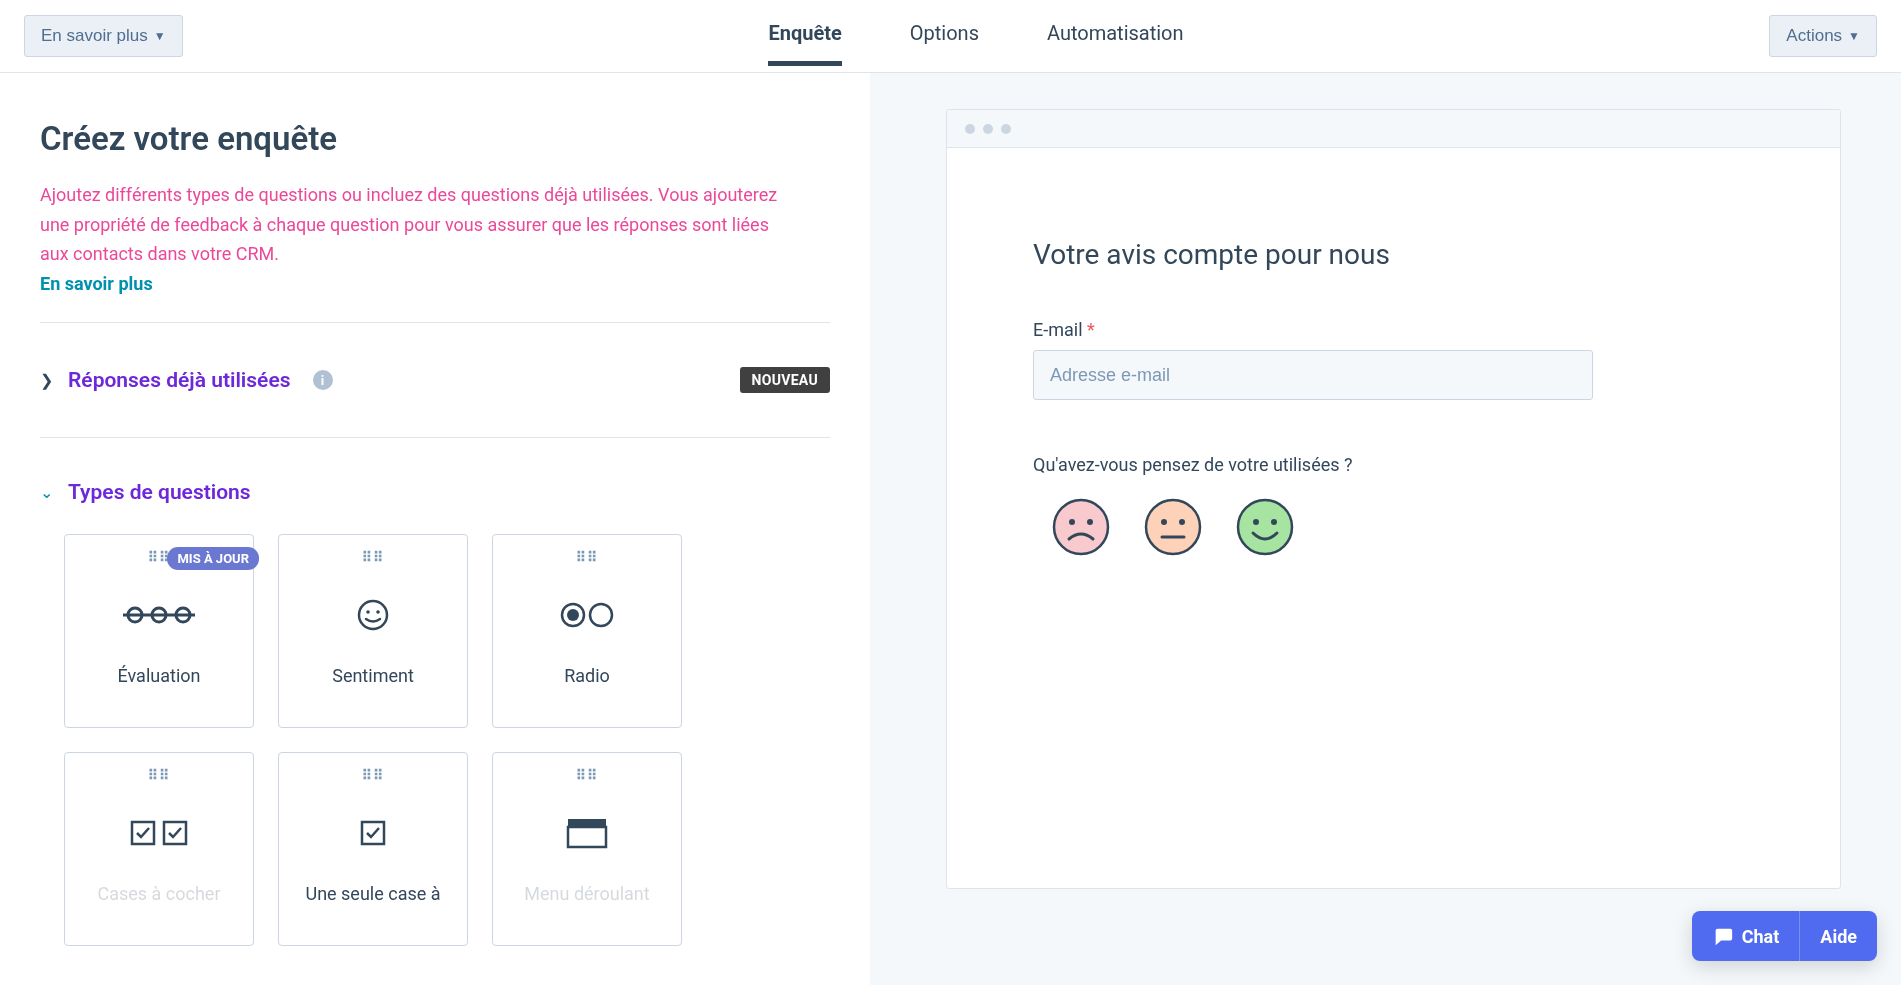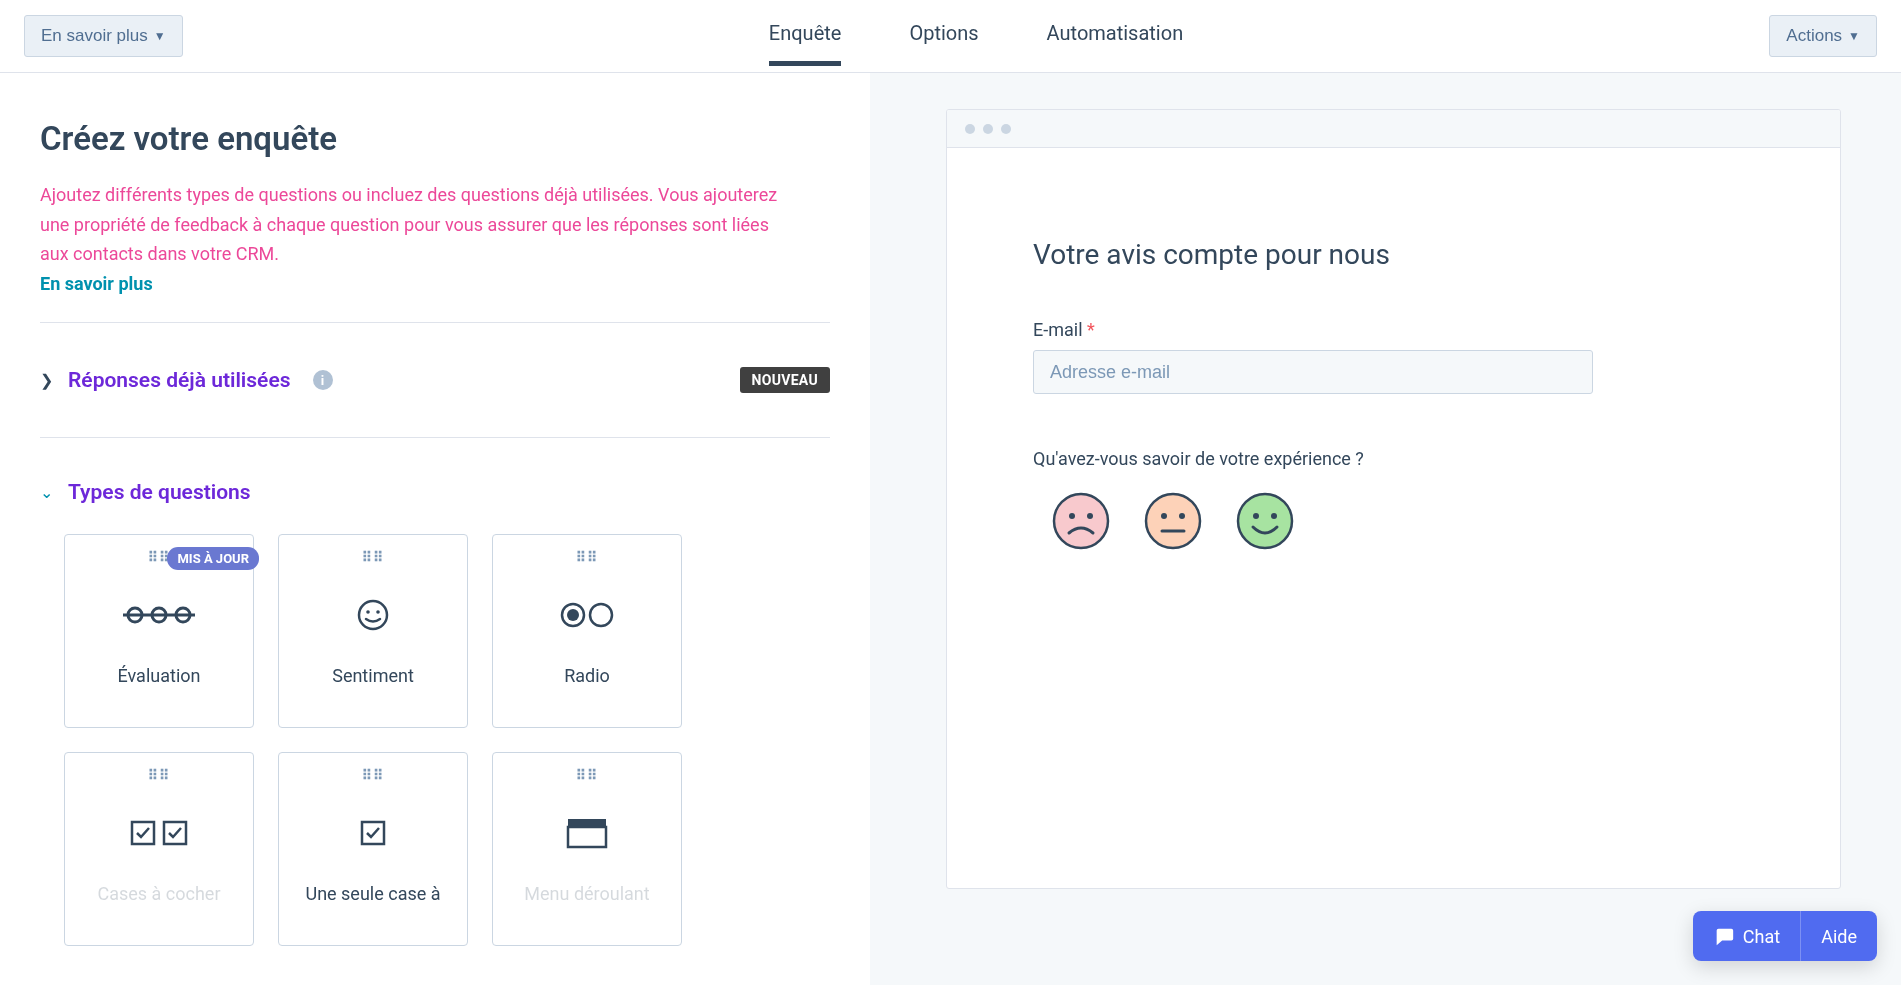--- a/index.html
+++ b/index.html
@@ -62,21 +62,21 @@
   }
   .tab {
     font-size: 20px;
     color: #33475b;
     padding: 14px 0 16px 0;
     cursor: pointer;
     border-bottom: 5px solid transparent;
     font-weight: 400;
   }
   .tab.active {
-    font-weight: 400;
+    font-weight: 700;
     border-bottom-color: #33475b;
   }
 
   
   .main {
     display: flex;
     flex: 1;
     overflow: hidden;
   }
   .left-pane {
@@ -314,21 +314,21 @@
   .field-label {
     font-size: 18px;
     color: #33475b;
     margin-bottom: 10px;
   }
   .req-star {
     color: #f2545b;
   }
   .email-input {
     width: 560px;
-    height: 44px;
+    height: 50px;
     border: 1px solid #cbd6e2;
     background: #f5f8fa;
     border-radius: 3px;
     padding: 0 16px;
     font-size: 18px;
     color: #33475b;
   }
   .email-input::placeholder {
     color: #7c98b6;
   }
@@ -358,21 +358,21 @@
     overflow: hidden;
     box-shadow: 0 6px 20px rgba(0,0,0,0.15);
   }
   .chat-btn {
     display: flex;
     align-items: center;
     gap: 8px;
     color: #fff;
     padding: 14px 20px;
     font-size: 18px;
-    font-weight: 400;
+    font-weight: 700;
     cursor: pointer;
     border-right: 1px solid rgba(255,255,255,0.25);
   }
   .chat-btn:last-child {
     border-right: none;
   }
 </style>
 </head>
 <body>
 
@@ -515,21 +515,21 @@
           <div class="preview-content">
             <h2 class="preview-title">Votre avis compte pour nous</h2>
 
             <div class="field-label">
               <span>E-mail</span>
               <span class="req-star"> *</span>
             </div>
             <input class="email-input" type="text" placeholder="Adresse e-mail" style="">
 
             <div class="question-block">
-              <div class="field-label">Qu'avez-vous savoir de votre expérience ?</div>
+              <div class="field-label">Qu'avez-vous pensez de votre utilisées ?</div>
               <div class="faces">
                 <svg class="face" viewBox="0 0 60 60">
                   <circle cx="30" cy="30" r="27" fill="#f8c9cd" stroke="#33475b" stroke-width="2.5"></circle>
                   <circle cx="21" cy="25" r="3" fill="#33475b"></circle>
                   <circle cx="39" cy="25" r="3" fill="#33475b"></circle>
                   <path d="M18 42 Q30 32 42 42" fill="none" stroke="#33475b" stroke-width="3" stroke-linecap="round"></path>
                 </svg>
                 <svg class="face" viewBox="0 0 60 60">
                   <circle cx="30" cy="30" r="27" fill="#fdd2b8" stroke="#33475b" stroke-width="2.5"></circle>
                   <circle cx="21" cy="25" r="3" fill="#33475b"></circle>

